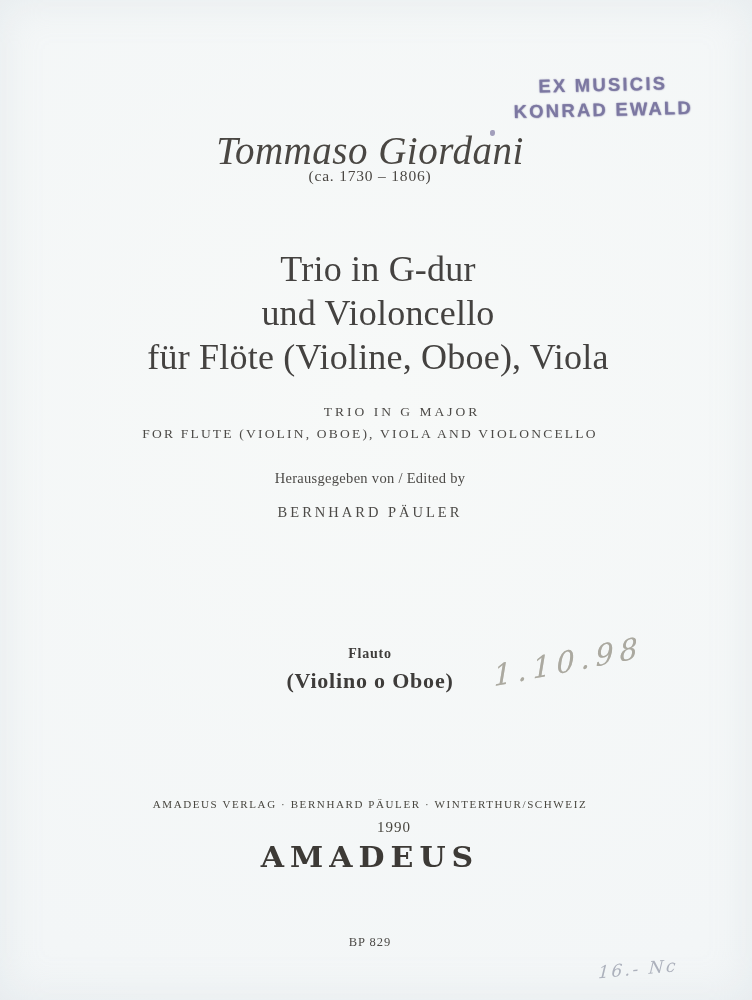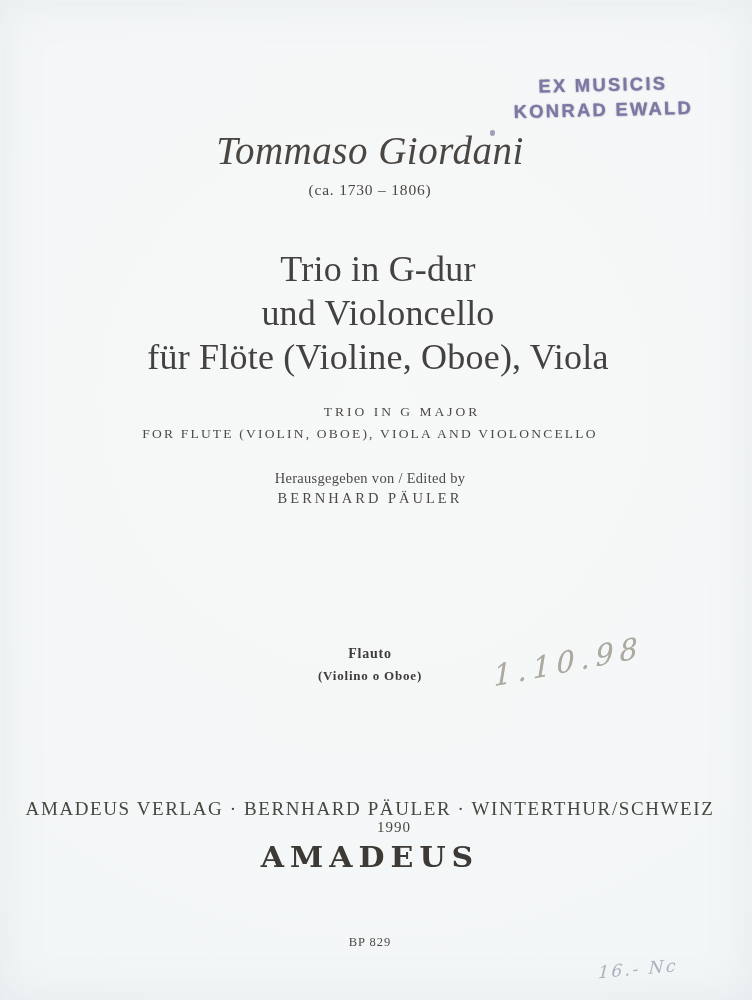--- a/index.html
+++ b/index.html
@@ -40,21 +40,21 @@
 
   
   .composer-name {
     top: 128px;
     font-size: 39px;
     letter-spacing: 0.5px;
     color: #4a4743;
     font-style: italic;
   }
   .composer-dates {
-    top: 181px;
+    top: 167px;
     font-size: 15.5px;
     letter-spacing: 0.8px;
     color: #4a4743;
   }
 
   
   .title-de {
     top: 247px;
     font-size: 36px;
     line-height: 44px;
@@ -79,38 +79,38 @@
   }
 
   
   .editor-credit {
     top: 470px;
     font-size: 14.5px;
     letter-spacing: 0.3px;
     color: #4c4a47;
   }
   .editor-name {
-    top: 490px;
+    top: 504px;
     font-size: 14.5px;
     letter-spacing: 3px;
     color: #4c4a47;
     text-align: center;
   }
 
   
   .part-name {
     top: 646px;
     font-size: 14px;
     font-weight: bold;
     letter-spacing: 0.8px;
     color: #3e3c3a;
   }
   .part-alt {
     top: 668px;
-    font-size: 13px;
+    font-size: 22px;
     font-weight: bold;
     letter-spacing: 0.8px;
     color: #3e3c3a;
   }
 
   
   .hw-date {
     left: 492px; top: 642px; width: 180px;
     transform: rotate(-11deg) skewX(-10deg);
     font-family: "DejaVu Serif", serif;
@@ -126,21 +126,21 @@
     font-family: "DejaVu Serif", serif;
     font-style: italic;
     font-size: 17px;
     letter-spacing: 2.5px;
     color: rgba(160, 165, 178, 0.85);
   }
 
   
   .imprint-line {
     top: 798px;
-    font-size: 19px;
+    font-size: 11px;
     letter-spacing: 1.6px;
     color: #48463f;
     font-family: Liberation Serif, serif;
   }
   .imprint-year {
     top: 819px;
     font-size: 15px;
     letter-spacing: 1px;
     color: #48463f;
     padding-left: 24px;

